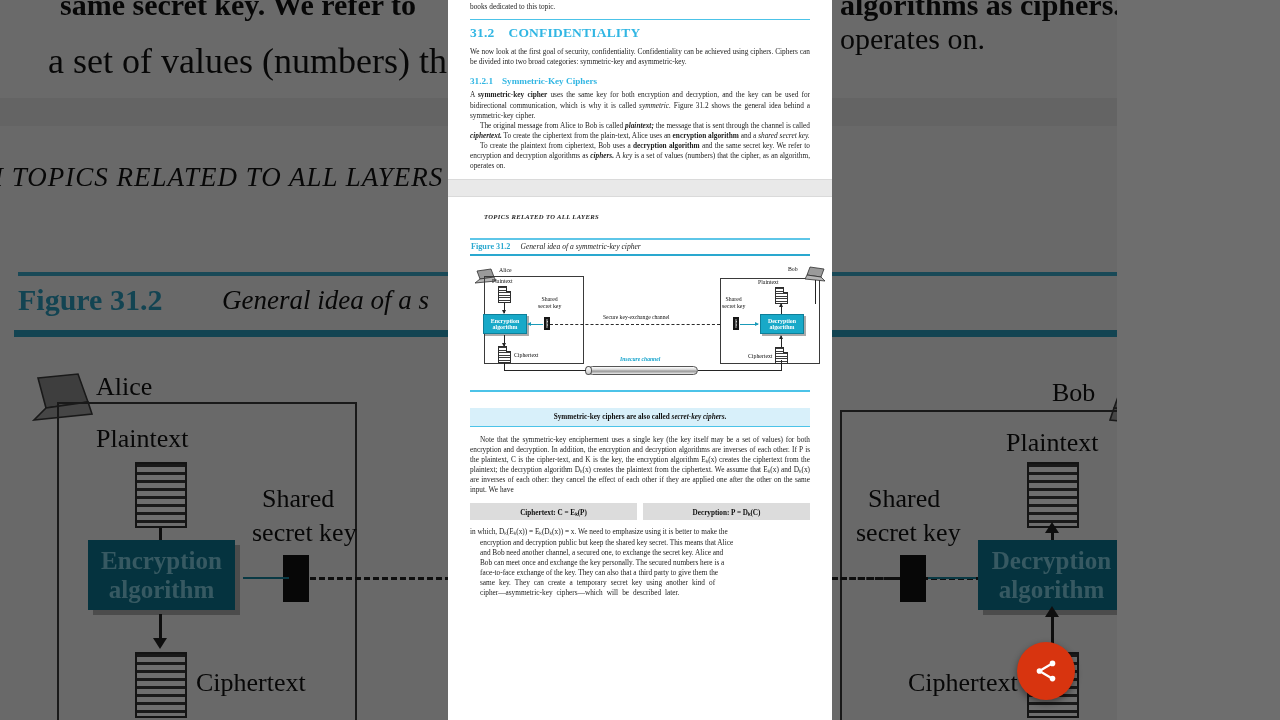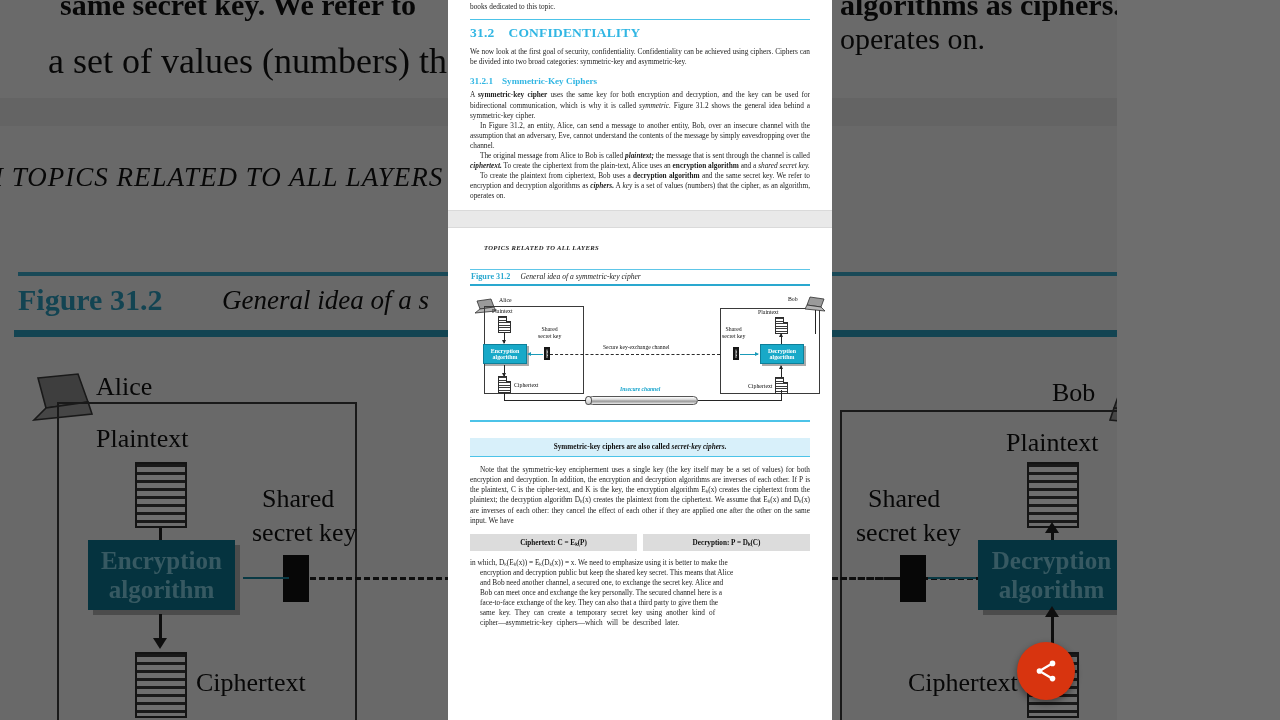--- a/index.html
+++ b/index.html
@@ -393,21 +393,20 @@
       </div>
 
       <p class="body-text">We now look at the first goal of security, confidentiality. Confidentiality can be achieved using ciphers. Ciphers can be divided into two broad categories: symmetric-key and asymmetric-key.</p>
 
       <div class="h3">
         <span class="num">31.2.1</span><span>Symmetric-Key Ciphers</span>
       </div>
 
       <div id="top-paragraphs">
           <p class="body-text"><span>A </span><span class="b">symmetric-key cipher</span><span> uses the same key for both encryption and decryption, and the key can be used for bidirectional communication, which is why it is called </span><span class="i">symmetric.</span><span> Figure 31.2 shows the general idea behind a symmetric-key cipher.</span></p>
-          <p class="body-text" style="text-indent: 10px;"><span>In Figure 31.2, an entity, Alice, can send a message to another entity, Bob, over an insecure channel with the assumption that an adversary, Eve, cannot understand the contents of the message by simply eavesdropping over the channel.</span></p>
           <p class="body-text" style="text-indent: 10px;"><span>The original message from Alice to Bob is called </span><span class="bi">plaintext;</span><span> the message that is sent through the channel is called </span><span class="bi">ciphertext.</span><span> To create the ciphertext from the plain-text, Alice uses an </span><span class="b">encryption algorithm</span><span> and a </span><span class="i">shared secret key.</span></p>
           <p class="body-text" style="text-indent: 10px;"><span>To create the plaintext from ciphertext, Bob uses a </span><span class="b">decryption algorithm</span><span> and the same secret key. We refer to encryption and decryption algorithms as </span><span class="bi">ciphers.</span><span> A </span><span class="i">key</span><span> is a set of values (numbers) that the cipher, as an algorithm, operates on.</span></p>
         </div>
     </div>
 
     <div class="page-gap"></div>
 
     <div class="page" style="padding-bottom:4px;">
       <div class="running-head">
         <span class="part"></span><span>TOPICS RELATED TO ALL LAYERS</span>
@@ -513,21 +512,21 @@
 
       <div class="eq-row">
         <div class="eq-cell">Ciphertext: C = Eₖ(P)</div>
         <div class="eq-cell">Decryption: P = Dₖ(C)</div>
       </div>
 
       <div id="final-paragraph">
           <div class="body-text" style="white-space: nowrap; overflow: hidden;">in which, Dₖ(Eₖ(x)) = Eₖ(Dₖ(x)) = x. We need to emphasize using it is better to make the</div>
           <div class="body-text" style="white-space: nowrap; overflow: hidden;">encryption and decryption public but keep the shared key secret. This means that Alice</div>
           <div class="body-text" style="white-space: nowrap; overflow: hidden;">and Bob need another channel, a secured one, to exchange the secret key. Alice and</div>
-          <div class="body-text" style="white-space: nowrap; overflow: hidden;">Bob can meet once and exchange the key personally. The secured channel here is a</div>
+          <div class="body-text" style="white-space: nowrap; overflow: hidden;">Bob can meet once and exchange the key personally. The secured numbers here is a</div>
           <div class="body-text" style="white-space: nowrap; overflow: hidden;">face-to-face exchange of the key. They can also that a third party to give them the</div>
           <div class="body-text loose" style="white-space: nowrap; overflow: hidden;">same key. They can create a temporary secret key using another kind of</div>
           <div class="body-text loose" style="white-space: nowrap; overflow: hidden;">cipher—asymmetric-key ciphers—which will be described later.</div>
         </div>
     </div>
   </div>
 
   <button id="fab" title="Share">
     <span>
       <svg viewBox="0 0 24 24" fill="none" stroke="#ffffff" stroke-width="2.1" stroke-linecap="round" stroke-linejoin="round">

